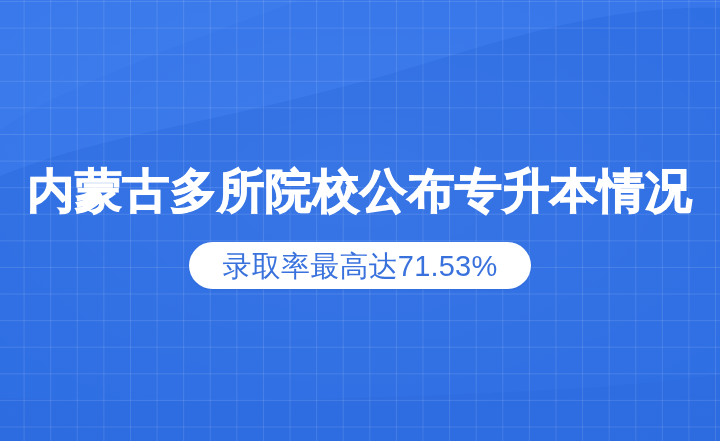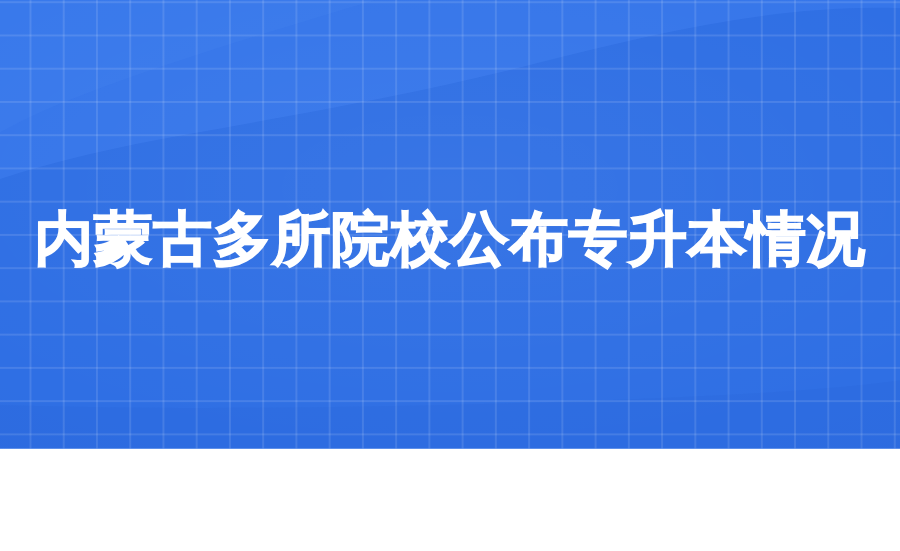--- a/index.html
+++ b/index.html
@@ -8,21 +8,21 @@
     padding: 0;
     background: #ffffff;
   }
   body {
     font-family: "Liberation Sans", "DejaVu Sans", sans-serif;
   }
 
   .banner {
     position: relative;
     width: 720px;
-    height: 359px;
+    height: 441px;
     overflow: hidden;
     background: #2f6fe4;
   }
 
   
   .bg-base {
     position: absolute;
     inset: 0;
     background: #2f6fe4;
   }
@@ -139,15 +139,20 @@
   </div>
 
   <div class="bg-grid"></div>
 
   <div class="bg-vignette"></div>
 
   <div class="content">
 
     <div class="headline">内蒙古多所院校公布专升本情况</div>
 
+    <div class="subtitle-wrap">
+      <div class="subtitle-pill">
+        <span class="subtitle-text">录取率最高达71.53%</span>
+      </div>
+    </div>
 
   </div>
 </div>
 
 </body></html>

